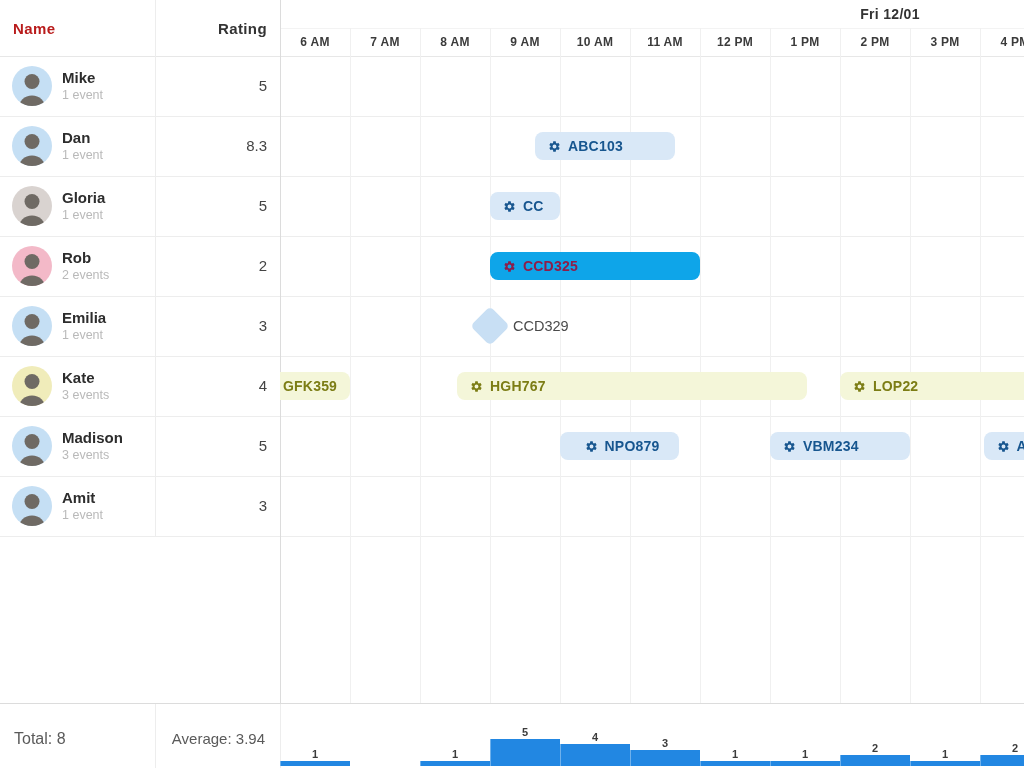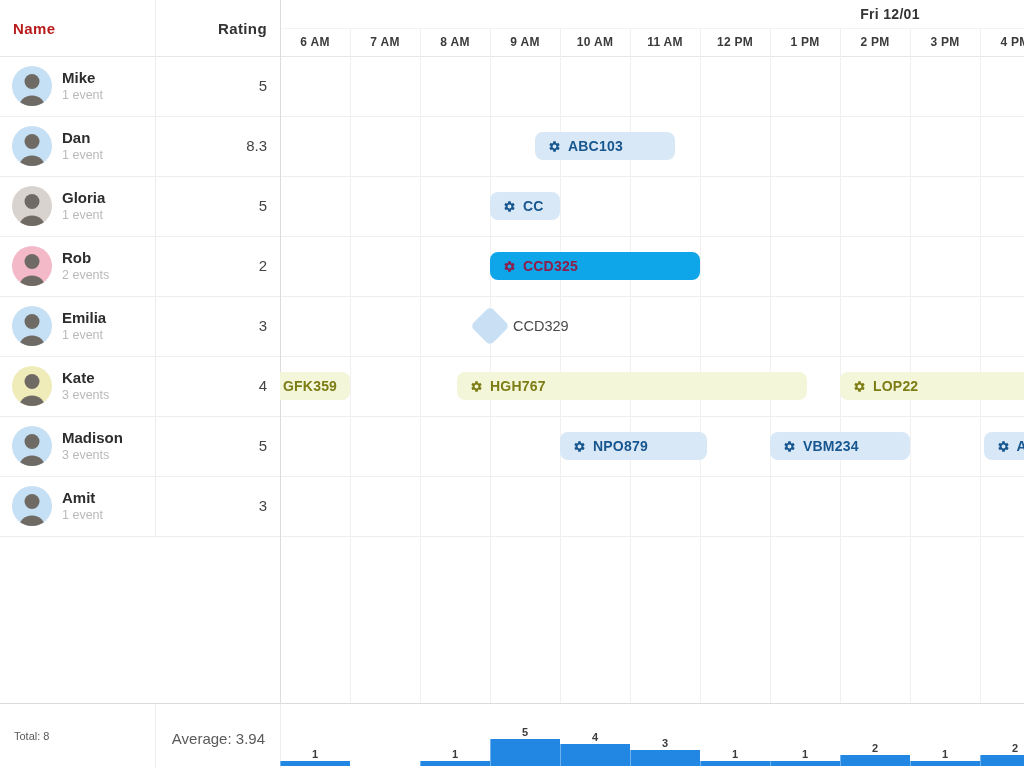--- a/index.html
+++ b/index.html
@@ -32,21 +32,21 @@
   #grid{position:absolute;left:280px;top:0;width:744px;height:703px;overflow:hidden;}
   .vline{position:absolute;top:28px;bottom:0;width:1px;background:#f0f0f0;}
   .event{position:absolute;height:28px;border-radius:8px;display:flex;align-items:center;gap:7px;
          padding:0 8px 0 13px;font-size:14px;font-weight:700;letter-spacing:.2px;
          white-space:nowrap;box-sizing:border-box;cursor:pointer;}
   .gear{flex:0 0 auto;}
   .milestone{position:absolute;width:28px;height:28px;border-radius:5px;transform:rotate(45deg);cursor:pointer;}
   .milestone-label{position:absolute;height:30px;line-height:30px;font-size:14.5px;font-weight:400;}
 
   
-  .summary-total{position:absolute;left:14px;top:730px;font-size:11px;color:#5a5a5a;}
+  .summary-total{position:absolute;left:14px;top:730px;font-size:16px;color:#5a5a5a;}
   .summary-average{position:absolute;left:155px;top:730px;width:110px;text-align:right;font-size:15px;color:#5a5a5a;}
   #histogram{position:absolute;left:280px;top:704px;width:744px;height:64px;overflow:hidden;}
   .hbar{position:absolute;bottom:2px;box-shadow:inset 1px 0 0 rgba(255,255,255,.35);}
   .hlabel{position:absolute;text-align:center;font-size:11px;font-weight:700;color:#3c3c3c;}
 </style>
 </head>
 <body>
 
 <div class="app">
 
@@ -200,21 +200,21 @@
           <path fill="currentColor" d="M19.14 12.94c.04-.3.06-.61.06-.94 0-.32-.02-.64-.07-.94l2.03-1.58a.49.49 0 0 0 .12-.61l-1.92-3.32a.49.49 0 0 0-.59-.22l-2.39.96c-.5-.38-1.03-.7-1.62-.94l-.36-2.54a.48.48 0 0 0-.48-.41h-3.84c-.24 0-.43.17-.47.41l-.36 2.54c-.59.24-1.13.57-1.62.94l-2.39-.96a.49.49 0 0 0-.59.22L2.74 8.87a.48.48 0 0 0 .12.61l2.03 1.58c-.05.3-.09.63-.09.94s.02.64.07.94l-2.03 1.58a.49.49 0 0 0-.12.61l1.92 3.32c.12.22.37.29.59.22l2.39-.96c.5.38 1.03.7 1.62.94l.36 2.54c.05.24.24.41.48.41h3.84c.24 0 .44-.17.47-.41l.36-2.54c.59-.24 1.13-.56 1.62-.94l2.39.96c.22.08.47 0 .59-.22l1.92-3.32a.49.49 0 0 0-.12-.61l-2.01-1.58zM12 15.6A3.6 3.6 0 1 1 12 8.4a3.6 3.6 0 0 1 0 7.2z"></path>
         </svg>
         <span>HGH767</span>
       </div>
       <div class="event" style="left: 560px; width: 224px; top: 372px; background: rgb(244, 246, 217); color: rgb(124, 125, 21); border-top-right-radius: 0px; border-bottom-right-radius: 0px;">
         <svg class="gear" width="13" height="13" viewBox="0 0 24 24">
           <path fill="currentColor" d="M19.14 12.94c.04-.3.06-.61.06-.94 0-.32-.02-.64-.07-.94l2.03-1.58a.49.49 0 0 0 .12-.61l-1.92-3.32a.49.49 0 0 0-.59-.22l-2.39.96c-.5-.38-1.03-.7-1.62-.94l-.36-2.54a.48.48 0 0 0-.48-.41h-3.84c-.24 0-.43.17-.47.41l-.36 2.54c-.59.24-1.13.57-1.62.94l-2.39-.96a.49.49 0 0 0-.59.22L2.74 8.87a.48.48 0 0 0 .12.61l2.03 1.58c-.05.3-.09.63-.09.94s.02.64.07.94l-2.03 1.58a.49.49 0 0 0-.12.61l1.92 3.32c.12.22.37.29.59.22l2.39-.96c.5.38 1.03.7 1.62.94l.36 2.54c.05.24.24.41.48.41h3.84c.24 0 .44-.17.47-.41l.36-2.54c.59-.24 1.13-.56 1.62-.94l2.39.96c.22.08.47 0 .59-.22l1.92-3.32a.49.49 0 0 0-.12-.61l-2.01-1.58zM12 15.6A3.6 3.6 0 1 1 12 8.4a3.6 3.6 0 0 1 0 7.2z"></path>
         </svg>
         <span>LOP22</span>
       </div>
-      <div class="event" style="left: 280px; width: 147px; top: 432px; background: rgb(217, 232, 247); color: rgb(23, 86, 143);">
+      <div class="event" style="left: 280px; width: 119px; top: 432px; background: rgb(217, 232, 247); color: rgb(23, 86, 143); justify-content: center;">
         <svg class="gear" width="13" height="13" viewBox="0 0 24 24">
           <path fill="currentColor" d="M19.14 12.94c.04-.3.06-.61.06-.94 0-.32-.02-.64-.07-.94l2.03-1.58a.49.49 0 0 0 .12-.61l-1.92-3.32a.49.49 0 0 0-.59-.22l-2.39.96c-.5-.38-1.03-.7-1.62-.94l-.36-2.54a.48.48 0 0 0-.48-.41h-3.84c-.24 0-.43.17-.47.41l-.36 2.54c-.59.24-1.13.57-1.62.94l-2.39-.96a.49.49 0 0 0-.59.22L2.74 8.87a.48.48 0 0 0 .12.61l2.03 1.58c-.05.3-.09.63-.09.94s.02.64.07.94l-2.03 1.58a.49.49 0 0 0-.12.61l1.92 3.32c.12.22.37.29.59.22l2.39-.96c.5.38 1.03.7 1.62.94l.36 2.54c.05.24.24.41.48.41h3.84c.24 0 .44-.17.47-.41l.36-2.54c.59-.24 1.13-.56 1.62-.94l2.39.96c.22.08.47 0 .59-.22l1.92-3.32a.49.49 0 0 0-.12-.61l-2.01-1.58zM12 15.6A3.6 3.6 0 1 1 12 8.4a3.6 3.6 0 0 1 0 7.2z"></path>
         </svg>
         <span>NPO879</span>
       </div>
       <div class="event" style="left: 490px; width: 140px; top: 432px; background: rgb(217, 232, 247); color: rgb(23, 86, 143);">
         <svg class="gear" width="13" height="13" viewBox="0 0 24 24">
           <path fill="currentColor" d="M19.14 12.94c.04-.3.06-.61.06-.94 0-.32-.02-.64-.07-.94l2.03-1.58a.49.49 0 0 0 .12-.61l-1.92-3.32a.49.49 0 0 0-.59-.22l-2.39.96c-.5-.38-1.03-.7-1.62-.94l-.36-2.54a.48.48 0 0 0-.48-.41h-3.84c-.24 0-.43.17-.47.41l-.36 2.54c-.59.24-1.13.57-1.62.94l-2.39-.96a.49.49 0 0 0-.59.22L2.74 8.87a.48.48 0 0 0 .12.61l2.03 1.58c-.05.3-.09.63-.09.94s.02.64.07.94l-2.03 1.58a.49.49 0 0 0-.12.61l1.92 3.32c.12.22.37.29.59.22l2.39-.96c.5.38 1.03.7 1.62.94l.36 2.54c.05.24.24.41.48.41h3.84c.24 0 .44-.17.47-.41l.36-2.54c.59-.24 1.13-.56 1.62-.94l2.39.96c.22.08.47 0 .59-.22l1.92-3.32a.49.49 0 0 0-.12-.61l-2.01-1.58zM12 15.6A3.6 3.6 0 1 1 12 8.4a3.6 3.6 0 0 1 0 7.2z"></path>
         </svg>
         <span>VBM234</span>

